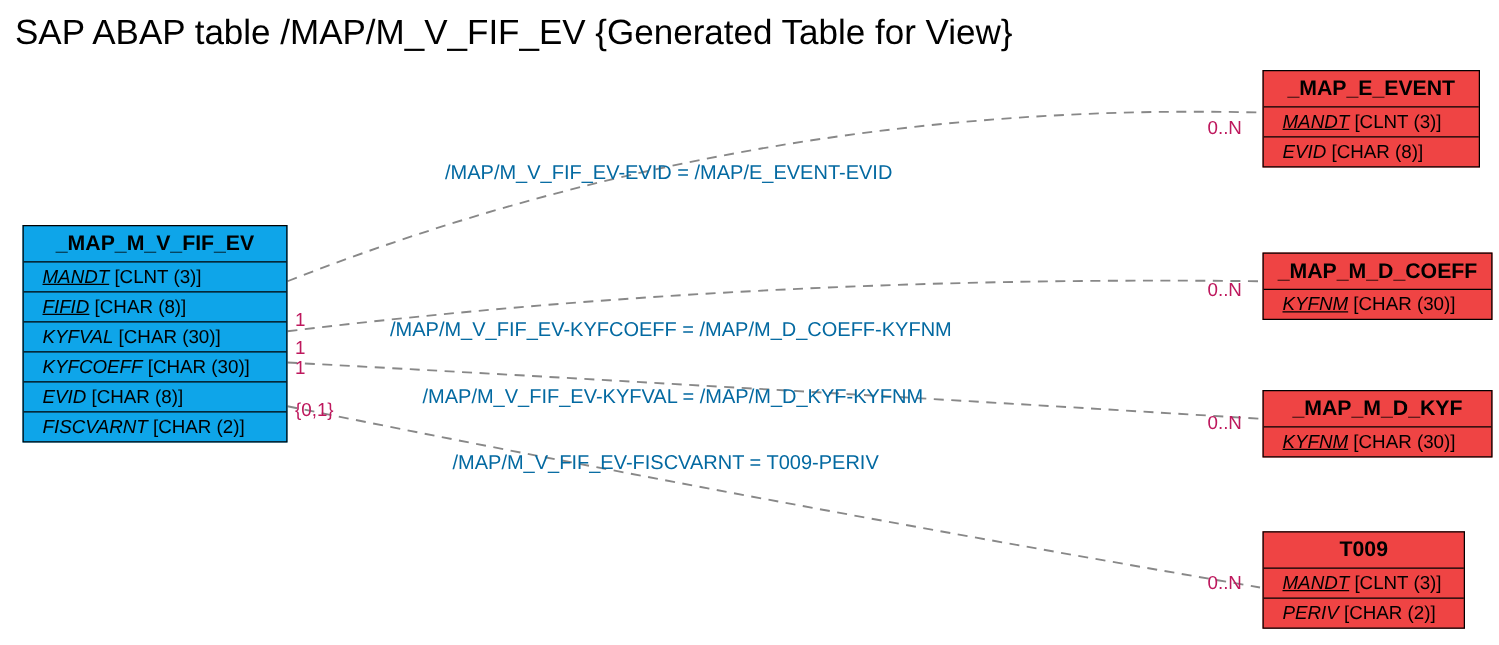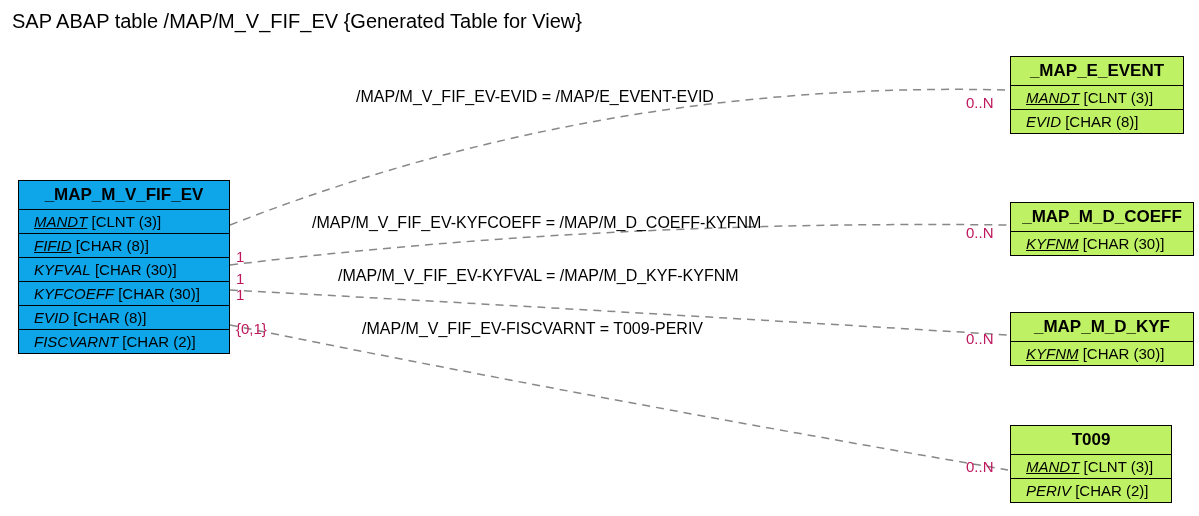--- a/index.html
+++ b/index.html
@@ -8,28 +8,28 @@
     width: 1199px;
     height: 516px;
     background: #ffffff;
     font-family: "Helvetica", "Arial", sans-serif;
     overflow: hidden;
   }
   .title {
     position: absolute;
     left: 12px;
     top: 10px;
-    font-size: 20px;
+    font-size: 28px;
     color: #000;
     font-weight: 400;
   }
   .entity {
     position: absolute;
     border: 1px solid #000;
-    background: #bef264;
+    background: #ef4444;
   }
   .entity.main {
     background: #0ea5e9;
   }
   .entity-title {
     font-weight: bold;
     text-align: center;
     padding: 4px 10px;
     border-bottom: 1px solid #000;
     font-size: 17px;
@@ -49,22 +49,23 @@
   }
   .field-name.underline {
     text-decoration: underline;
   }
   .field-type {
     font-style: normal;
   }
   .rel-label {
     position: absolute;
     font-size: 16px;
-    color: #000000;
+    color: #0369a1;
     white-space: nowrap;
+    margin-top: 42px;
   }
   .card-label {
     position: absolute;
     font-size: 15px;
     color: #be185d;
     white-space: nowrap;
   }
   svg.lines {
     position: absolute;
     left: 0;

